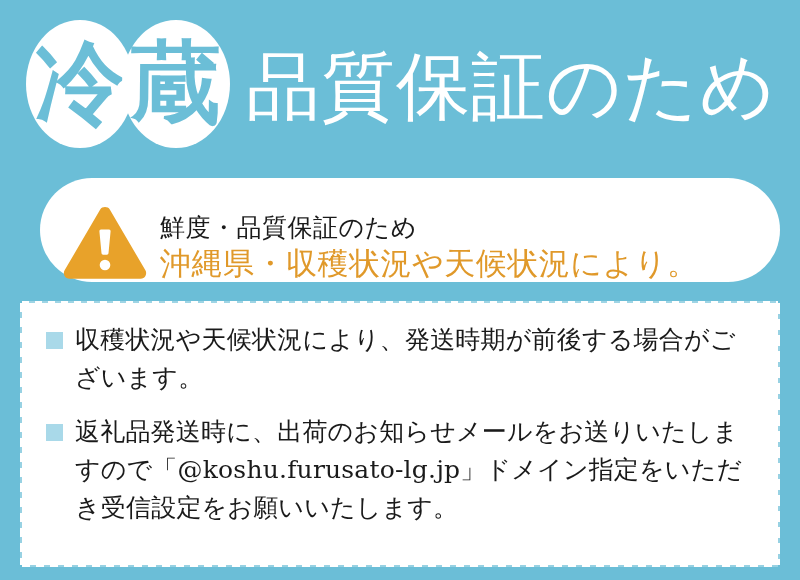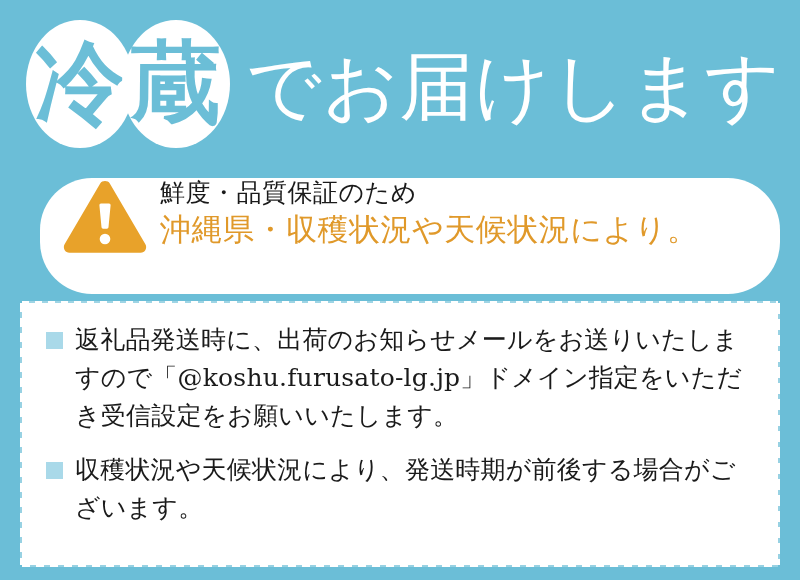--- a/index.html
+++ b/index.html
@@ -75,25 +75,25 @@
     white-space: nowrap;
     transform: translateY(2px);
   }
 
   
   #warning-panel {
     position: absolute;
     left: 40px;
     top: 178px;
     width: 740px;
-    height: 116px;
+    height: 104px;
     background: #ffffff;
     border-radius: 52px;
     display: flex;
-    align-items: flex-start;
+    align-items: flex-end;
     box-sizing: border-box;
     padding-left: 22px;
   }
 
   #warning-icon {
     flex: 0 0 auto;
     width: 86px;
     height: 78px;
     display: block;
   }
@@ -199,21 +199,21 @@
 
   <div id="header">
     <div class="badge-group">
       <div class="kanji-badge">
         <span class="glyph">冷</span>
       </div>
       <div class="kanji-badge second">
         <span class="glyph">蔵</span>
       </div>
     </div>
-    <div id="header-tail">でお届けします</div>
+    <div id="header-tail">品質保証のため</div>
   </div>
 
   <div id="warning-panel">
     <svg id="warning-icon" viewBox="0 0 86 78" aria-hidden="true">
       <path d="M38.2 5.6 L2.6 66.3 a5.6 5.6 0 0 0 4.8 8.4 H78.6 a5.6 5.6 0 0 0 4.8 -8.4 L47.8 5.6 a5.6 5.6 0 0 0 -9.6 0 Z" fill="#e8a22a"></path>
       <path d="M39.0 25.5 h8.0 a1.6 1.6 0 0 1 1.6 1.75 l-2.1 22.0 a1.6 1.6 0 0 1 -1.6 1.45 h-3.8 a1.6 1.6 0 0 1 -1.6 -1.45 l-2.1 -22.0 a1.6 1.6 0 0 1 1.6 -1.75 Z" fill="#ffffff"></path>
       <circle cx="43.0" cy="61.0" r="5.3" fill="#ffffff"></circle>
     </svg>
     <div id="warning-text">
       <div id="warning-line1">鮮度・品質保証のため</div>
@@ -222,22 +222,22 @@
   </div>
 
   <div id="notes-panel">
     <span class="deckle top"></span>
     <span class="deckle left"></span>
     <span class="deckle right"></span>
     <span class="deckle bottom"></span>
 
     <div class="note-item">
       <span class="note-bullet"></span>
-      <span class="note-text">返礼品発送時に、出荷のお知らせメールをお送りいたしますので「@koshu.furusato-lg.jp」ドメイン指定をいただき受信設定をお願いいたします。</span>
+      <span class="note-text">収穫状況や天候状況により、発送時期が前後する場合がございます。</span>
     </div>
 
     <div class="note-item">
       <span class="note-bullet"></span>
-      <span class="note-text">収穫状況や天候状況により、発送時期が前後する場合がございます。</span>
+      <span class="note-text">返礼品発送時に、出荷のお知らせメールをお送りいたしますので「@koshu.furusato-lg.jp」ドメイン指定をいただき受信設定をお願いいたします。</span>
     </div>
   </div>
 
 </div>
 
 </body></html>

